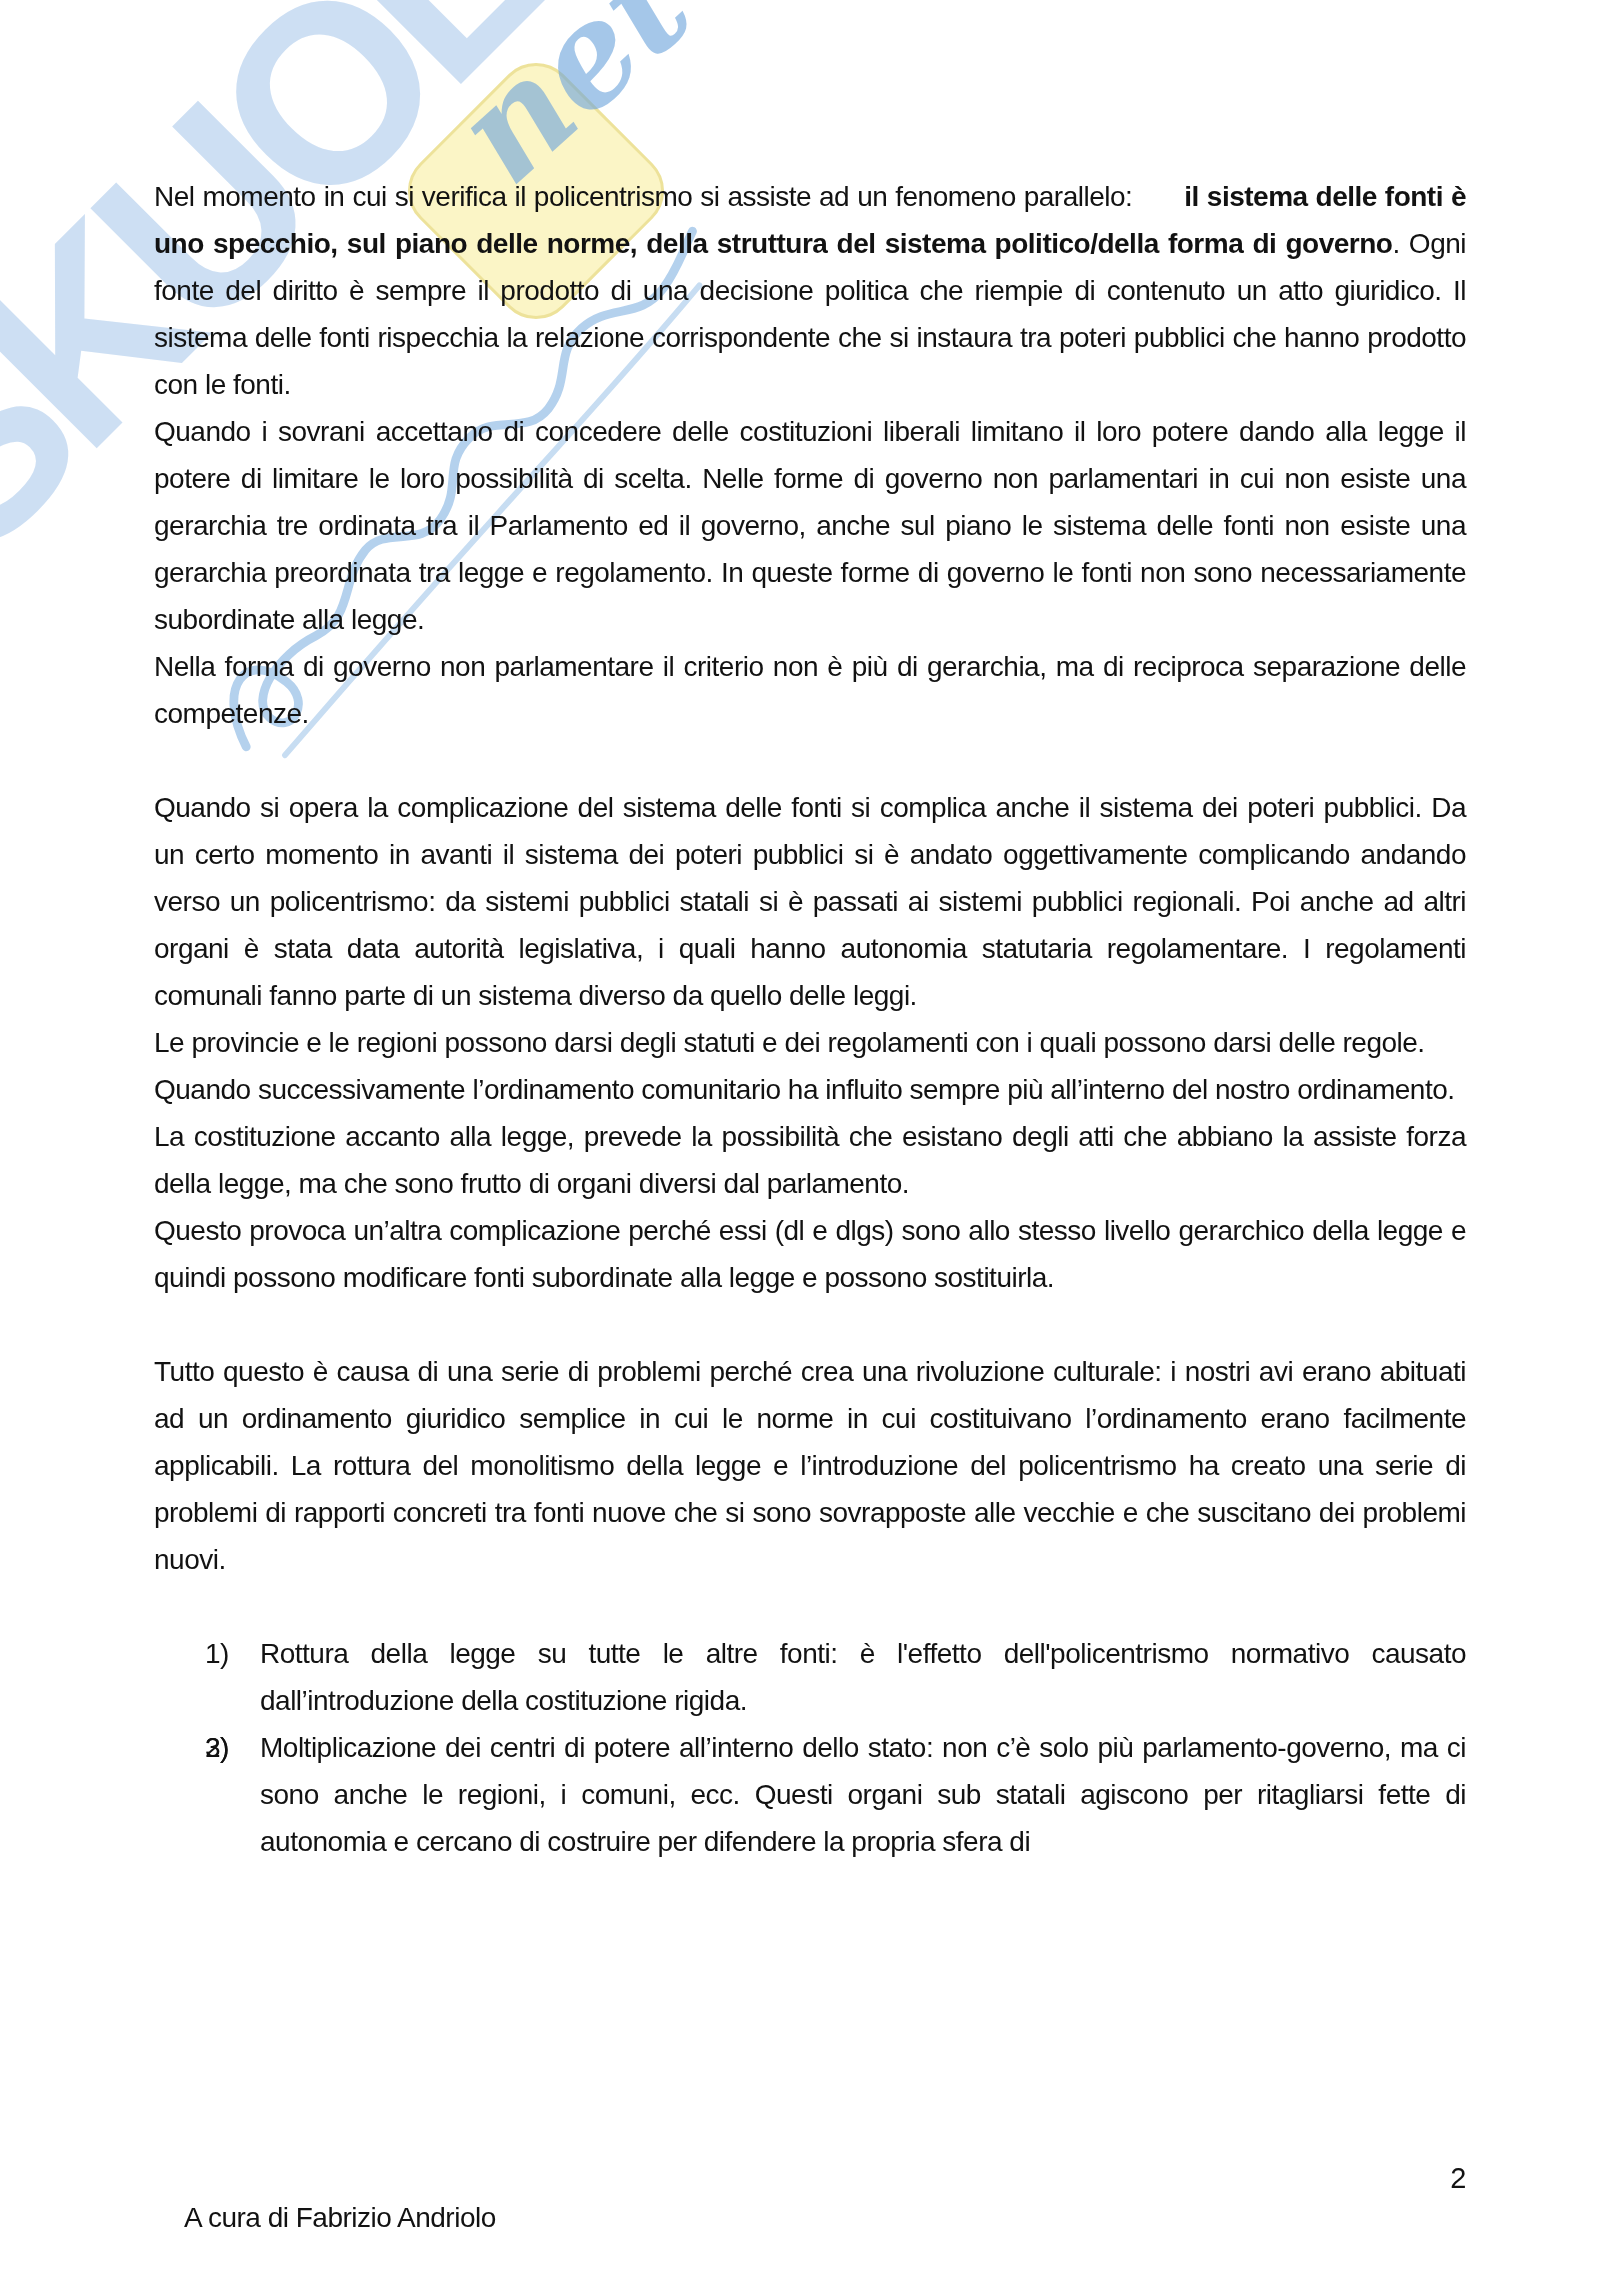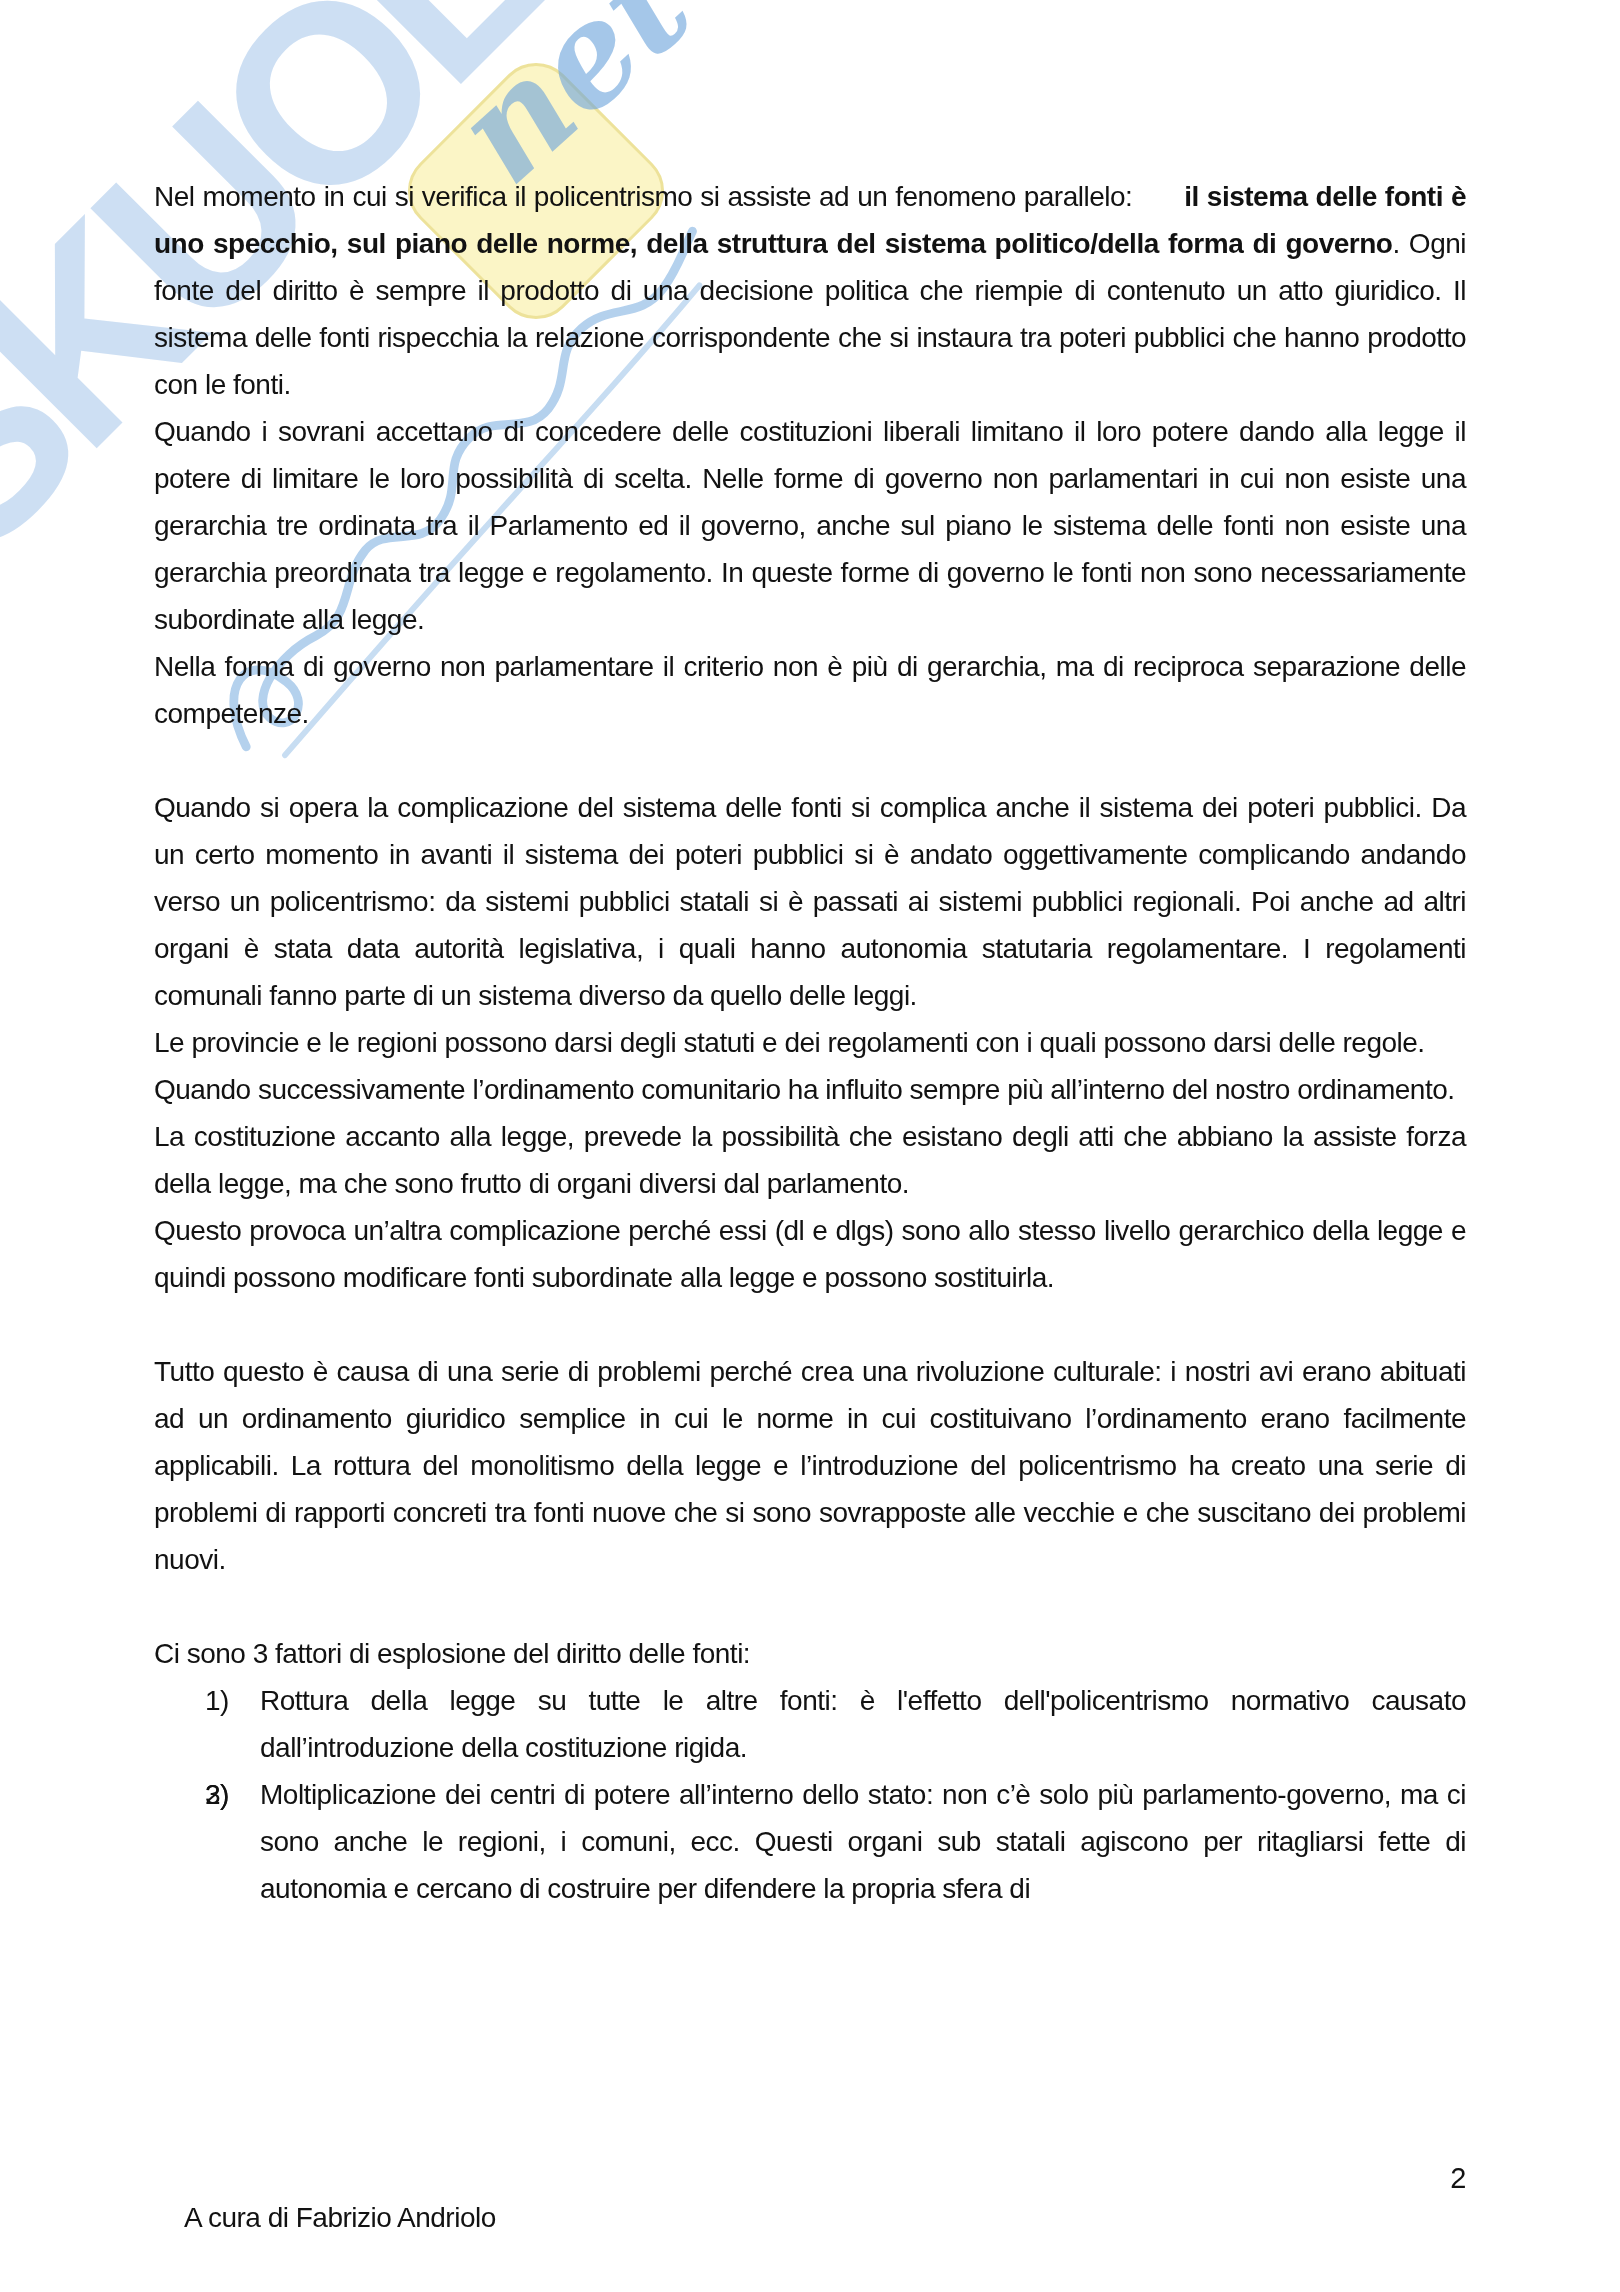--- a/index.html
+++ b/index.html
@@ -100,21 +100,20 @@
     <p class="para">Quando successivamente l’ordinamento comunitario ha influito sempre più all’interno del nostro ordinamento.</p>
     <p class="para">La costituzione accanto alla legge, prevede la possibilità che esistano degli atti che abbiano la assiste forza della legge, ma che sono frutto di organi diversi dal parlamento.</p>
     <p class="para">Questo provoca un’altra complicazione perché essi (dl e dlgs) sono allo stesso livello gerarchico della legge e quindi possono modificare fonti subordinate alla legge e possono sostituirla.</p>
 
     <div class="gap"></div>
 
     <p class="para">Tutto questo è causa di una serie di problemi perché crea una rivoluzione culturale: i nostri avi erano abituati ad un ordinamento giuridico semplice in cui le norme in cui costituivano l’ordinamento erano facilmente applicabili. La rottura del monolitismo della legge e l’introduzione del policentrismo ha creato una serie di problemi di rapporti concreti tra fonti nuove che si sono sovrapposte alle vecchie e che suscitano dei problemi nuovi.</p>
 
     <div class="gap"></div>
 
-    <p class="para">Ci sono 3 fattori di esplosione del diritto delle fonti:</p>
 
     <ol class="list">
       <li class="li">
         <span class="num">1)</span><span class="li-text">Rottura della legge su tutte le altre fonti: è l'effetto dell'policentrismo normativo causato dall’introduzione della costituzione rigida.</span>
       </li>
       <li class="li">
         <span class="num">2)</span>
       </li>
       <li class="li">
         <span class="num">3)</span><span class="li-text">Moltiplicazione dei centri di potere all’interno dello stato: non c’è solo più parlamento-governo, ma ci sono anche le regioni, i comuni, ecc.  Questi organi sub statali agiscono per ritagliarsi fette di autonomia e cercano di costruire per difendere la propria sfera di</span>

